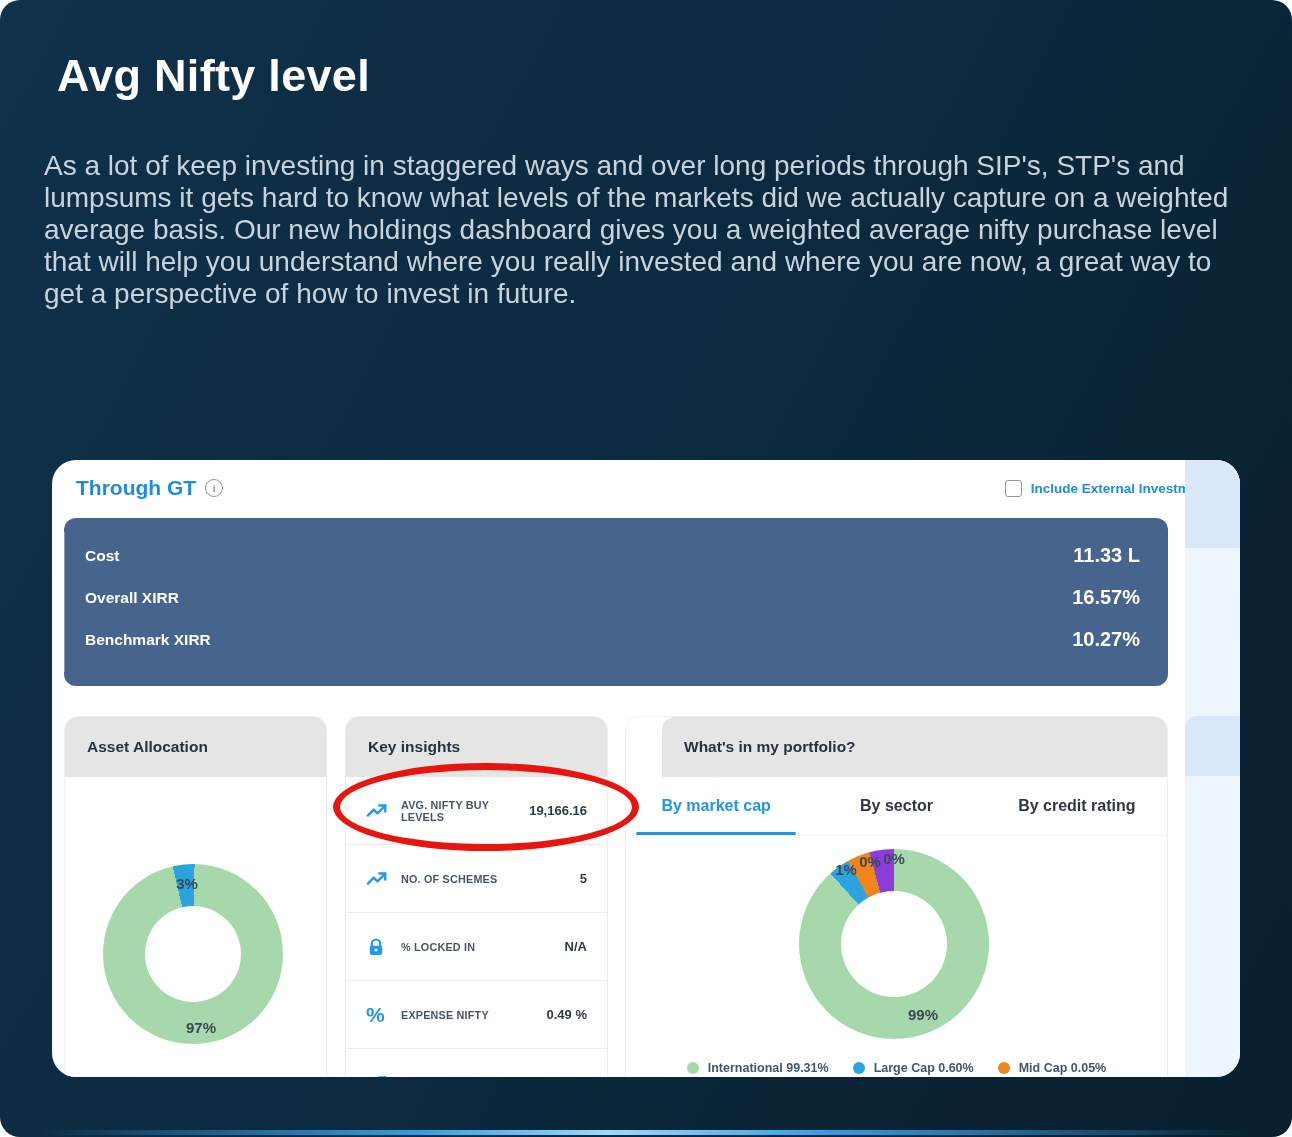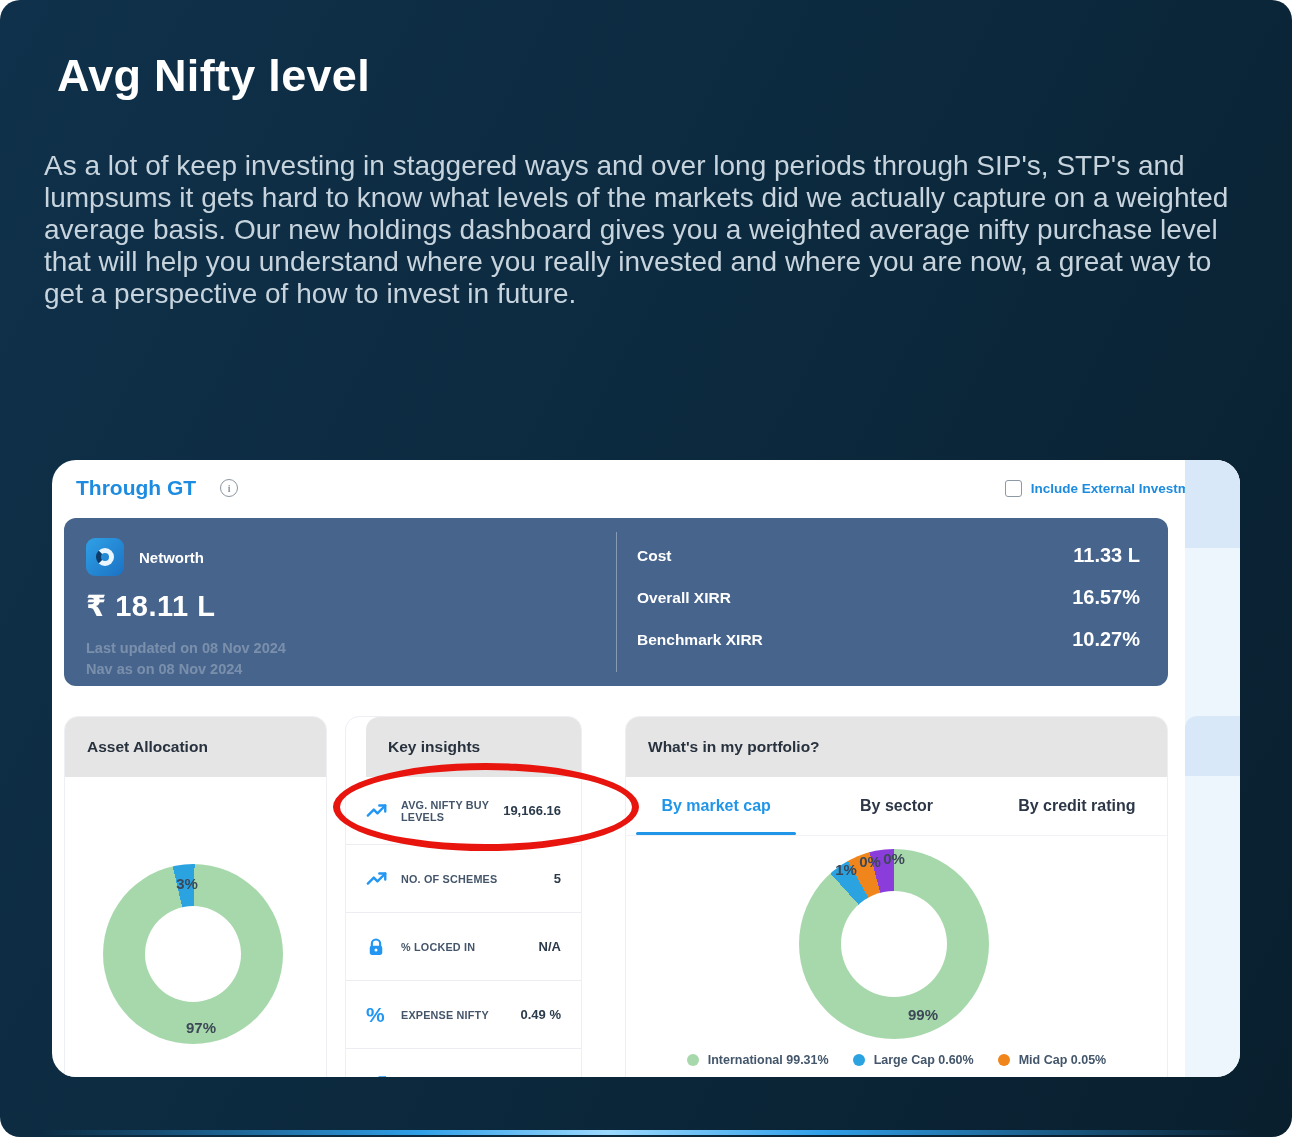--- a/index.html
+++ b/index.html
@@ -5,21 +5,21 @@
   html,body{margin:0;padding:0;background:#ffffff;}
   .stage{position:relative;width:1292px;height:1137px;font-family:"Liberation Sans","DejaVu Sans",sans-serif;}
   .page{position:absolute;inset:0;border-radius:20px;overflow:hidden;
         background:linear-gradient(118deg,#10314b 0%,#0c2a3f 45%,#091f2e 100%);}
   
   .title{position:absolute;left:57px;top:50px;margin:0;color:#ffffff;font-size:45px;font-weight:700;letter-spacing:.3px;}
   .desc{position:absolute;left:44px;top:150px;width:1195px;margin:0;color:#c7d4dd;font-size:28px;line-height:32px;font-weight:400;}
   
   .card{position:absolute;left:52px;top:460px;width:1188px;height:617px;background:#ffffff;border-radius:24px;overflow:hidden;}
   .card-head{position:absolute;left:24px;right:30px;top:16px;display:flex;justify-content:space-between;align-items:center;}
-  .gt-wrap{display:flex;align-items:center;gap:24px;}
+  .gt-wrap{display:flex;align-items:center;gap:9px;}
   .gt-title{color:#1d8ce0;font-size:21px;font-weight:700;}
   .info-i{width:16px;height:16px;border:1.5px solid #8b95a1;border-radius:50%;color:#8b95a1;
           font-size:10px;font-weight:700;display:flex;align-items:center;justify-content:center;font-family:"Liberation Serif",serif;}
   .ext-wrap{display:flex;align-items:center;gap:9px;}
   .checkbox{width:15px;height:15px;border:1.6px solid #8d99a6;border-radius:3px;background:#fff;}
   .ext-label{color:#1d8ce0;font-size:13.5px;font-weight:700;}
   
   .band{position:absolute;left:12px;top:58px;width:1104px;height:168px;background:#47648c;border-radius:12px;display:flex;color:#fff;box-sizing:border-box;}
   .band-left{width:552px;box-sizing:border-box;padding:20px 0 0 22px;}
   .nw-head{display:flex;align-items:center;gap:15px;}
@@ -31,27 +31,27 @@
   .band-divider{width:1px;background:rgba(255,255,255,.35);margin:14px 0;}
   .band-right{flex:1;box-sizing:border-box;padding:26px 28px 24px 20px;display:flex;flex-direction:column;gap:19px;}
   .stat-row{display:flex;justify-content:space-between;align-items:center;gap:44px;}
   .stat-label{font-size:15.5px;font-weight:600;}
   .stat-value{font-size:20px;font-weight:700;}
   
   .panel{position:absolute;top:256px;background:#fff;border:1px solid #edeff5;border-radius:14px;box-sizing:border-box;}
   .panel-head{height:60px;background:#e5e5e5;border-radius:13px 13px 0 0;display:flex;align-items:center;
               padding:0 22px;font-weight:700;font-size:15.5px;color:#28323e;}
   .panel-asset{left:12px;width:263px;height:420px;}
-  .panel-key{left:293px;width:237px;height:420px;padding-left:20px;}
-  .panel-portfolio{left:573px;width:543px;height:420px;}
+  .panel-key{left:293px;width:263px;height:420px;}
+  .panel-portfolio{left:573px;width:543px;height:420px;padding-left:36px;}
   .donut{position:absolute;border-radius:50%;}
   .donut::after{content:"";position:absolute;inset:42px;background:#fff;border-radius:50%;}
   .slice-label{position:absolute;transform:translate(-50%,-50%);font-size:15px;font-weight:700;color:#3c4858;z-index:2;}
   .legend{position:absolute;left:0;right:0;display:flex;justify-content:center;gap:24px;align-items:center;}
-  .legend-item{display:flex;align-items:center;gap:9px;}
+  .legend-item{display:flex;align-items:center;gap:9px;margin-top:8px;}
   .legend-dot{width:12px;height:12px;border-radius:50%;}
   .legend-text{font-size:12.5px;font-weight:700;color:#43566b;}
   
   .ki-rows{position:absolute;top:60px;left:0;right:0;}
   .ki-row{display:flex;align-items:center;padding:0 20px;height:67px;border-bottom:1px solid #ececf2;}
   .ki-row:last-child{border-bottom:none;}
   .ki-icon{width:24px;margin-right:11px;display:flex;align-items:center;}
   .ki-label{flex:1;font-size:10.8px;font-weight:700;color:#44556a;letter-spacing:.2px;}
   .ki-value{font-size:13px;font-weight:700;color:#2b3a4a;}
   .pct-glyph{color:#2196f3;font-size:21px;font-weight:700;}
@@ -86,33 +86,20 @@
           <span class="gt-title">Through GT</span>
           <span class="info-i">i</span>
         </div>
         <div class="ext-wrap">
           <span class="checkbox"></span>
           <span class="ext-label">Include External Investment</span>
         </div>
       </div>
 
       <div class="band">
-        <div class="band-left">
-          <div class="nw-head">
-            <span class="nw-icon">
-                <span class="nw-glyph"></span>
-              </span>
-            <span class="nw-label">Networth</span>
-          </div>
-          <div class="nw-value">₹ 18.11 L</div>
-          <div class="nw-updated">
-            <div>Last updated on 08 Nov 2024</div>
-            <div>Nav as on 08 Nov 2024</div>
-          </div>
-        </div>
         <div class="band-divider"></div>
         <div class="band-right">
           <div class="stat-row">
             <span class="stat-label">Cost</span>
             <span class="stat-value">11.33 L</span>
           </div>
           <div class="stat-row">
             <span class="stat-label">Overall XIRR</span>
             <span class="stat-value">16.57%</span>
           </div>

